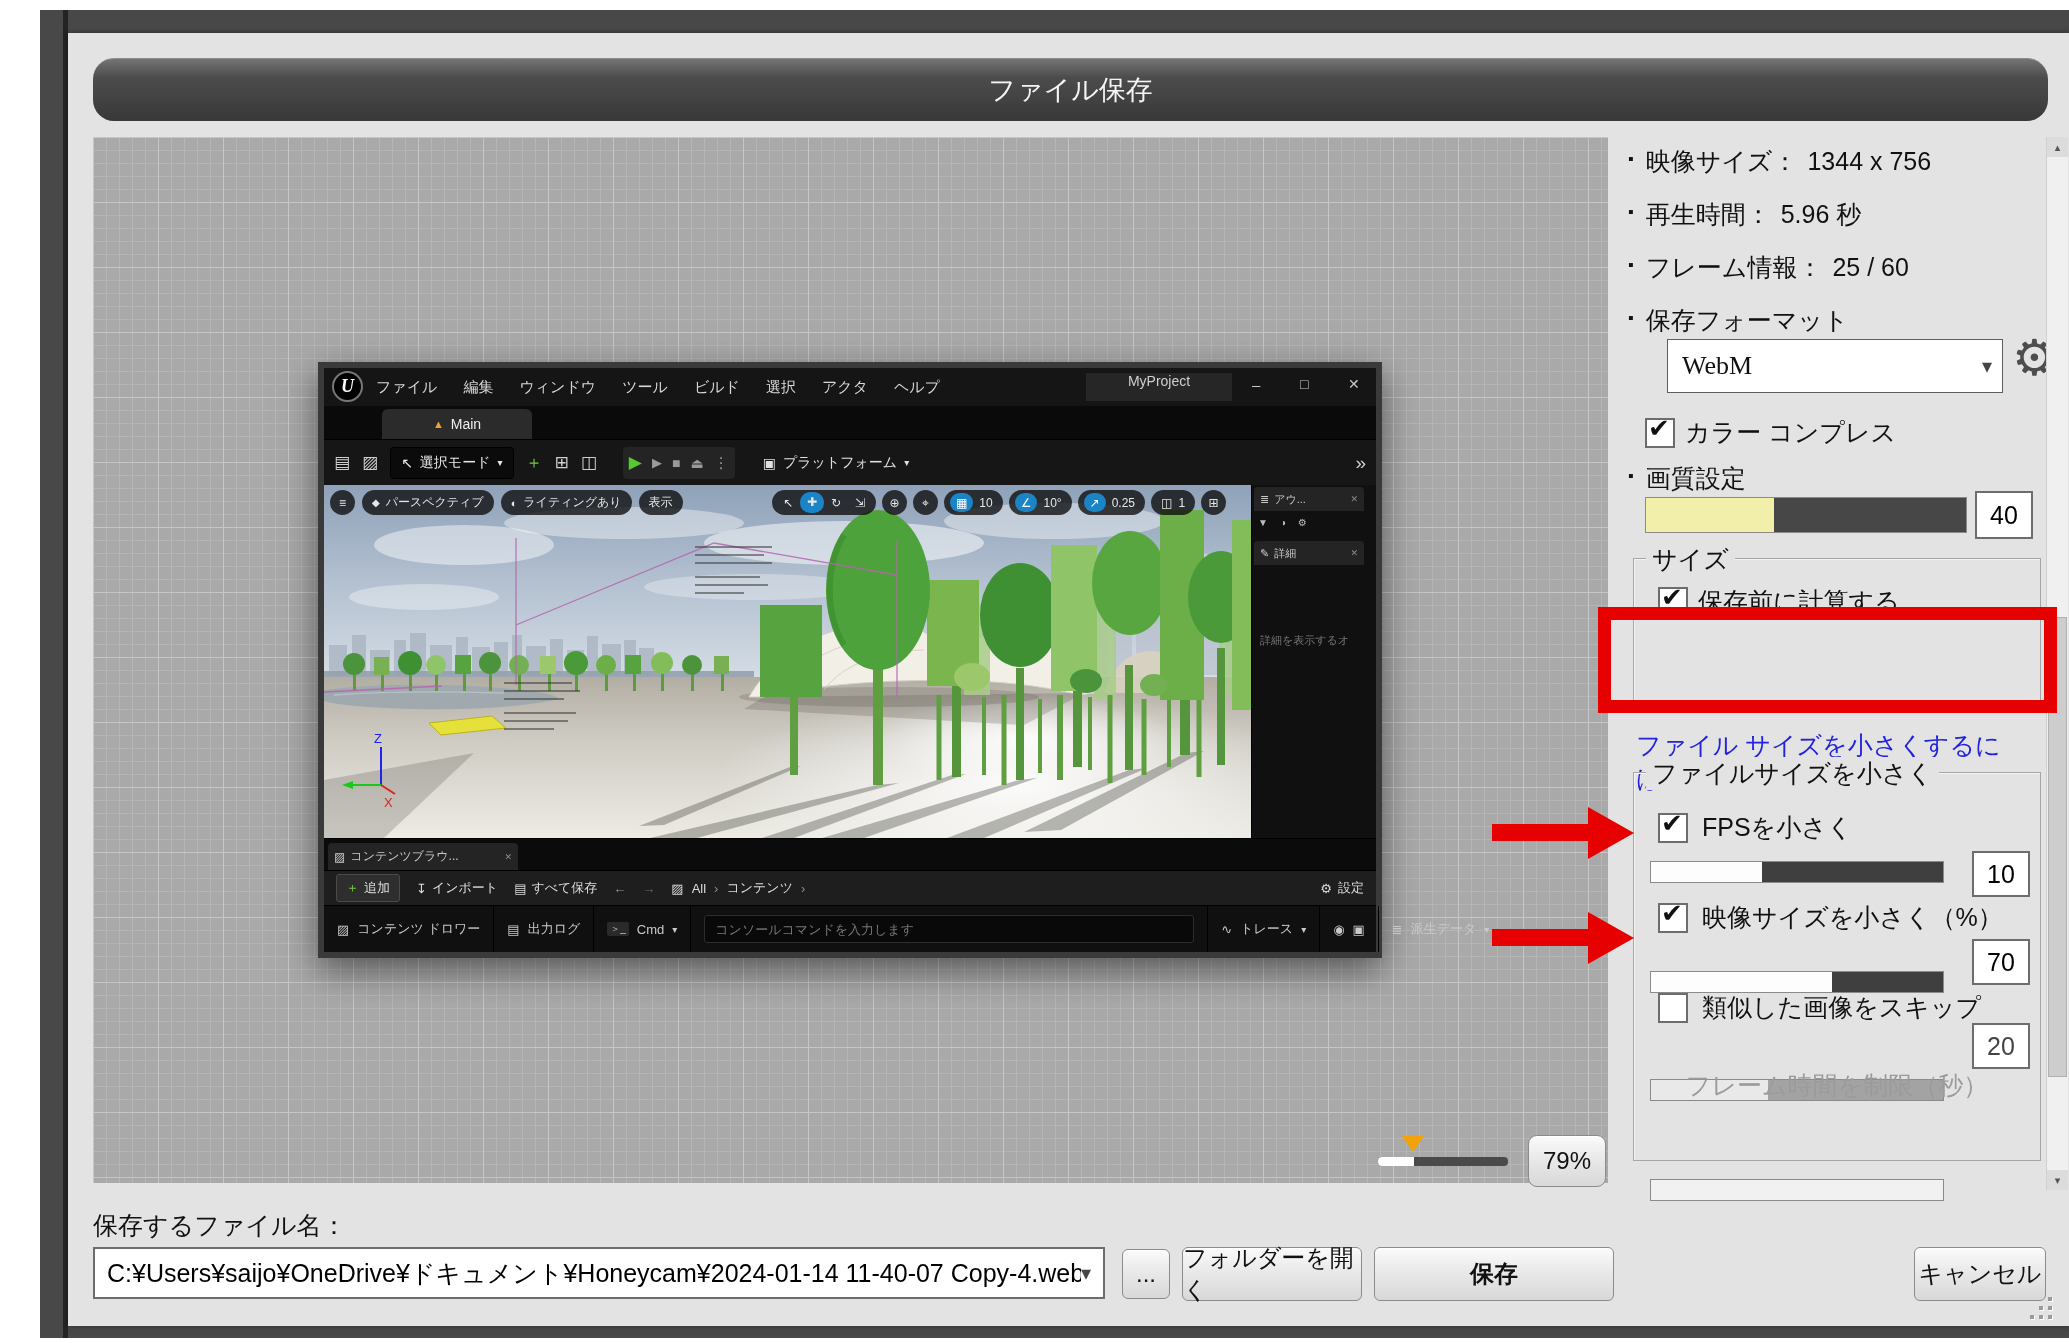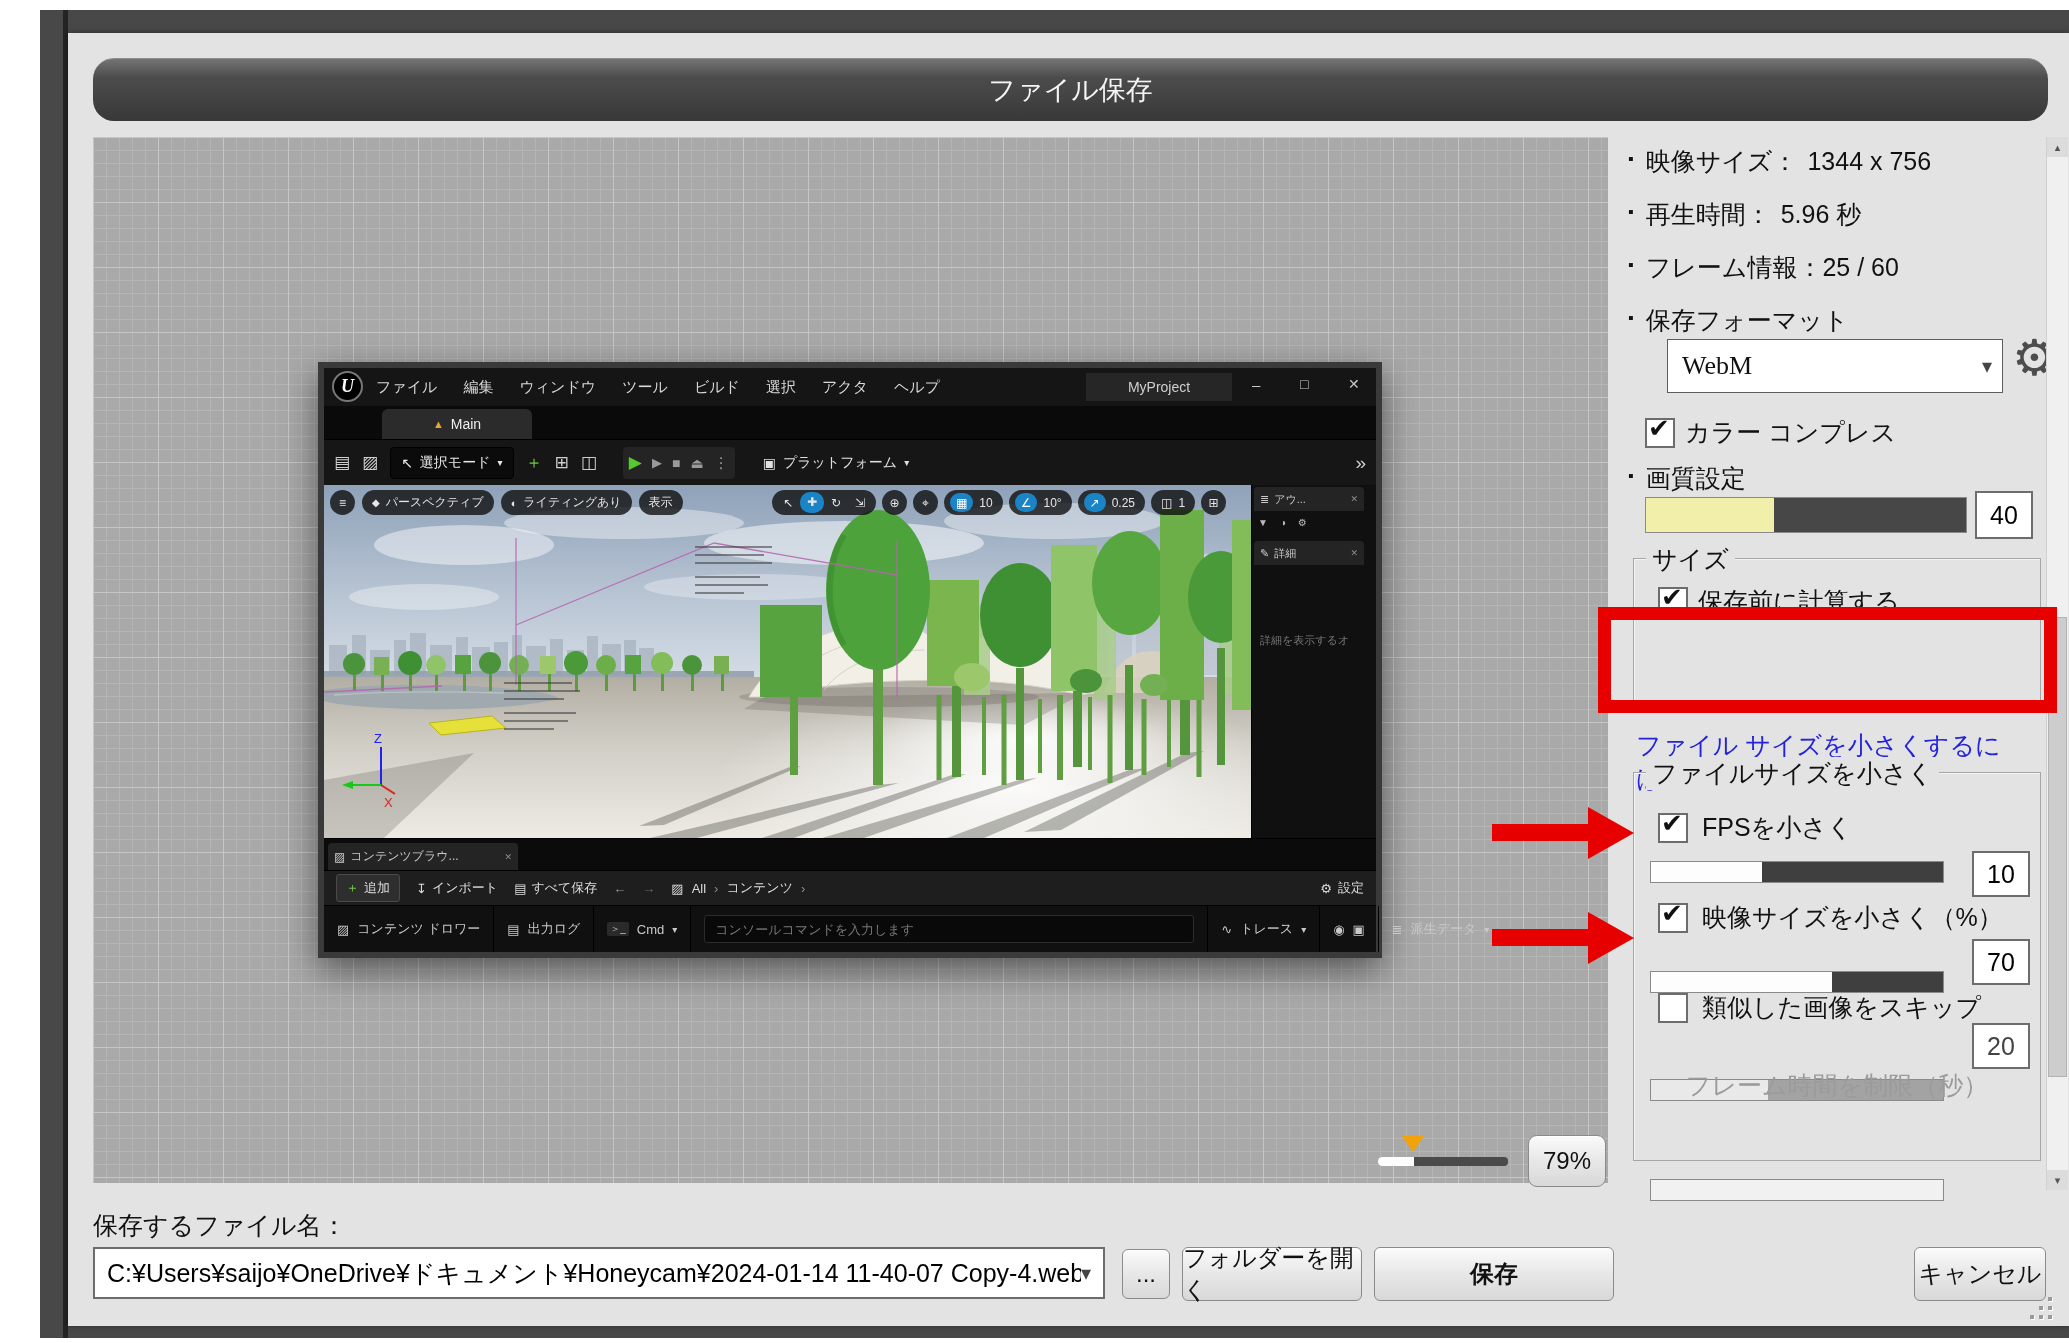--- a/index.html
+++ b/index.html
@@ -108,21 +108,21 @@
             <span>ファイル</span>
             <span>編集</span>
             <span>ウィンドウ</span>
             <span>ツール</span>
             <span>ビルド</span>
             <span>選択</span>
             <span>アクタ</span>
             <span>ヘルプ</span>
           </div>
           <div class="r" style="left:762px;top:5px;width:146px;height:28px;background:#262626;color:#cfcfcf;
-               font-size:14px;display:flex;align-items:center;justify-content:center;">
+               font-size:14px;display:flex;justify-content:center;">
             <span>MyProject</span>
           </div>
           <span class="r" style="left:928px;top:8px;color:#c8c8c8;font-size:15px;">–</span>
           <span class="r" style="left:976px;top:8px;color:#c8c8c8;font-size:14px;">□</span>
           <span class="r" style="left:1024px;top:8px;color:#c8c8c8;font-size:14px;">✕</span>
         </div>
 
         <div class="r" style="left:0;top:38px;width:1052px;height:33px;background:#0a0a0a;">
           <div class="r ue-tab" style="left:58px;top:3px;width:150px;height:30px;">
             <span style="color:#e8a33d;font-size:11px;">▲</span>
@@ -502,21 +502,21 @@
         <span style="margin-left:10px;">1344 x 756</span>
       </div>
       <div class="r flex panel-text" style="left:8px;top:61px;">
         <span class="bullet">▪</span>
         <span>再生時間：</span>
         <span style="margin-left:10px;">5.96 秒</span>
       </div>
       <div class="r flex panel-text" style="left:8px;top:114px;">
         <span class="bullet">▪</span>
         <span>フレーム情報：</span>
-        <span style="margin-left:0;">25 / 60</span>
+        <span style="margin-left:10px;">25 / 60</span>
       </div>
       <div class="r flex panel-text" style="left:8px;top:167px;">
         <span class="bullet">▪</span>
         <span>保存フォーマット</span>
       </div>
 
       <div class="r combo" style="left:47px;top:202px;width:334px;height:52px;">
         <span style="padding-left:14px;font-family:Liberation Serif, serif;">WebM</span>
         <span class="chev">▾</span>
       </div>

